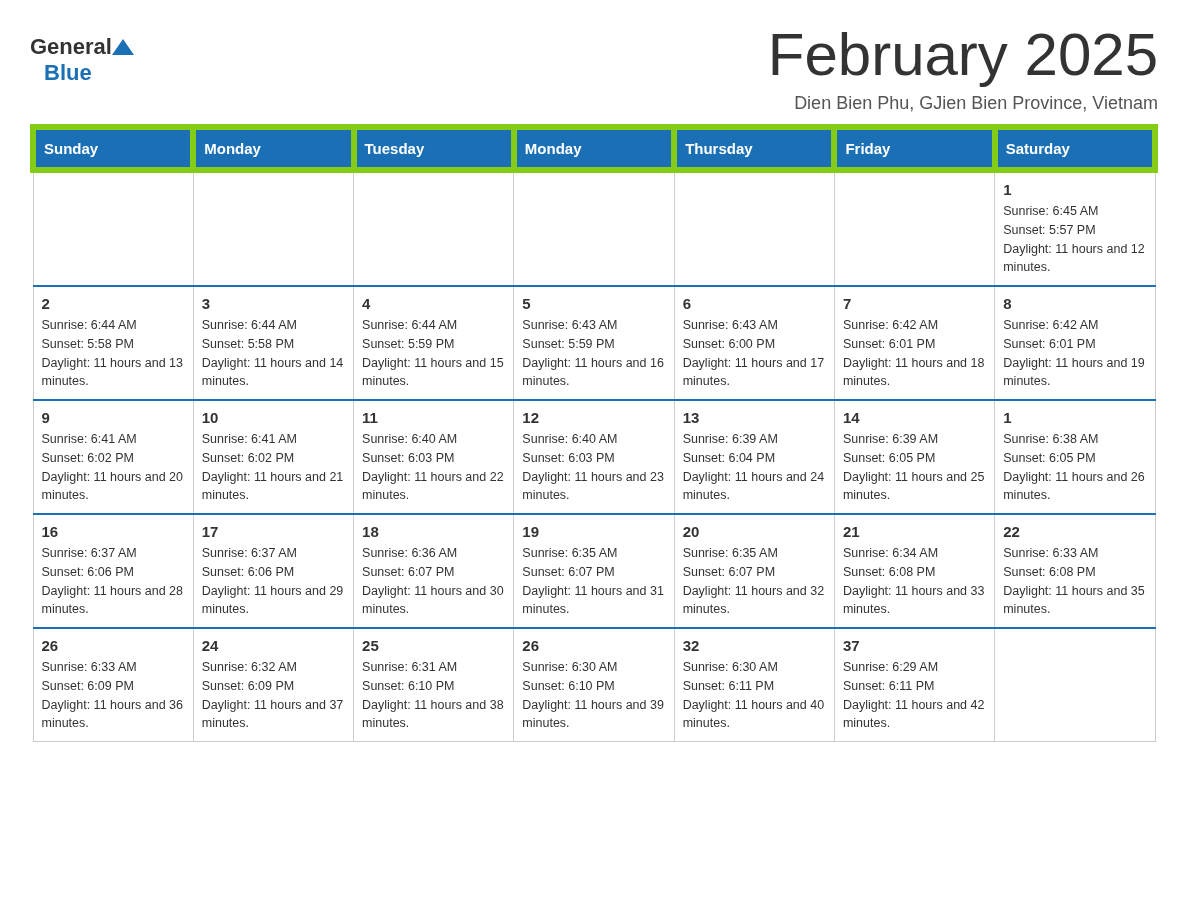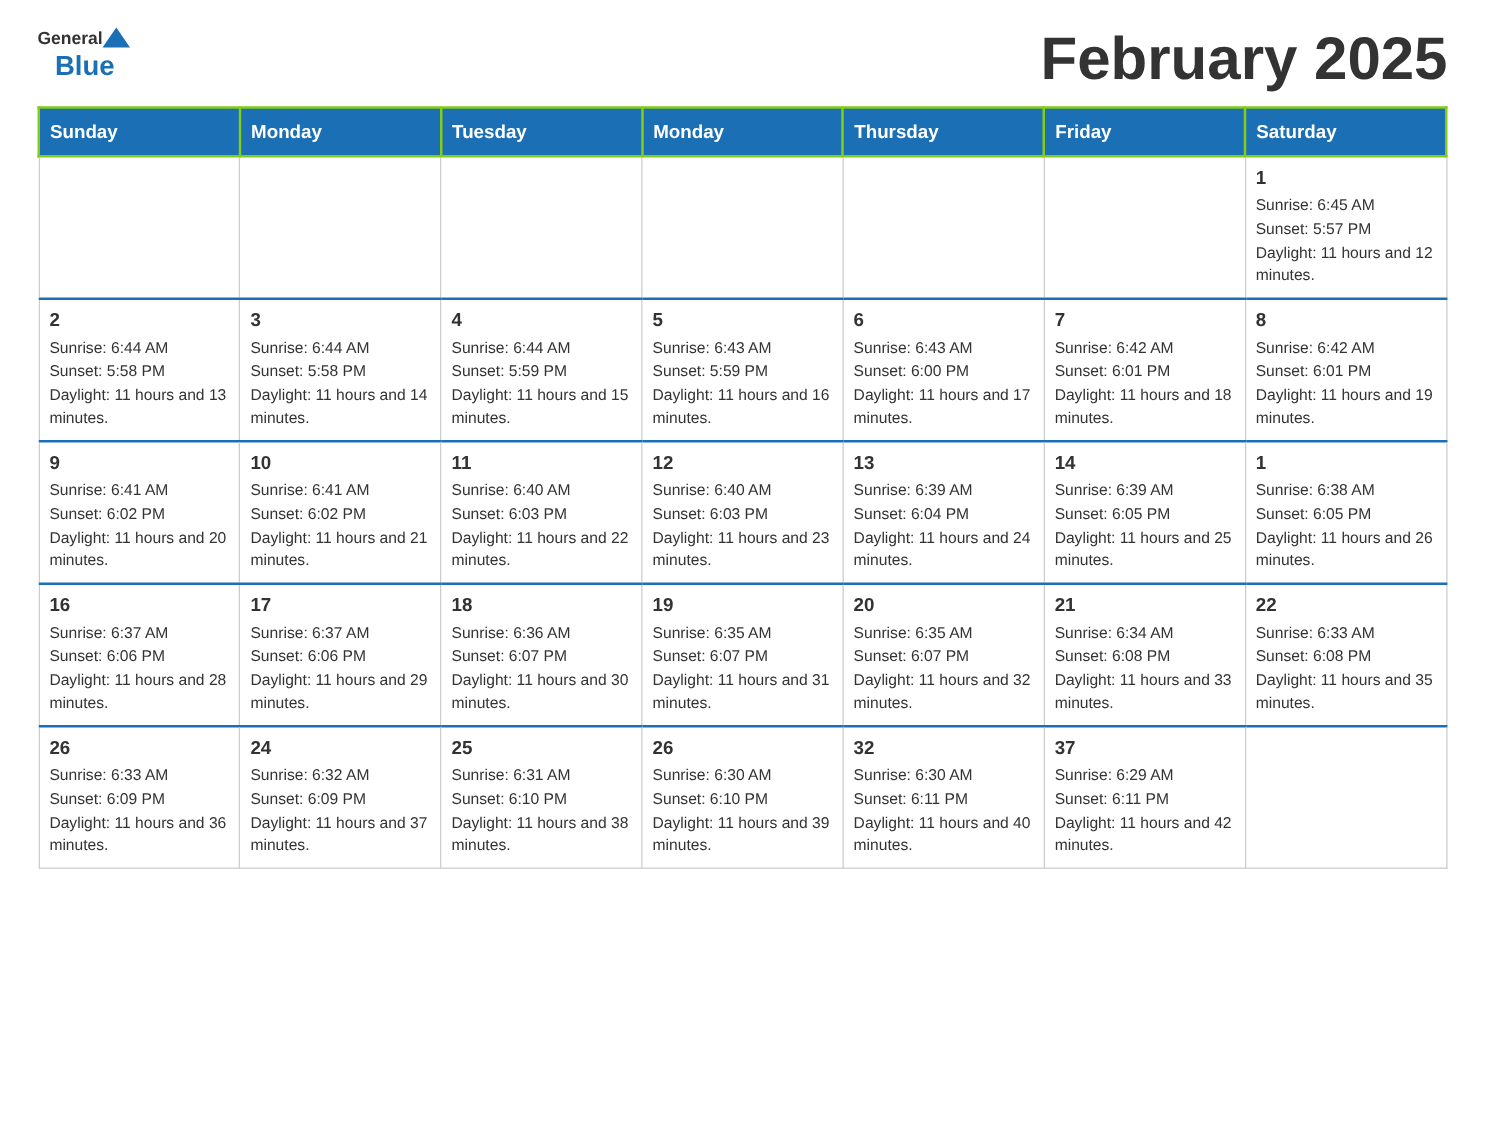--- a/index.html
+++ b/index.html
@@ -18,56 +18,57 @@
       margin-bottom: 10px;
     }
     .logo {
       display: flex;
       flex-direction: column;
       align-items: flex-start;
     }
     .logo-text {
       display: flex;
       align-items: center;
-      font-size: 14px;
+      font-size: 22px;
       font-weight: bold;
       color: #333;
+      margin-top: 14px;
     }
     .logo-general { color: #333; }
     .logo-blue { color: #1a6fb5; }
     .logo-triangle {
       display: inline-flex;
       align-items: center;
     }
     .title-area {
       text-align: right;
     }
     .month-title {
-      font-size: 48px;
-      font-weight: bold;
+      font-size: 60px;
+      font-weight: normal;
       color: #333;
     }
     .subtitle {
       font-size: 18px;
       color: #555;
       margin-top: 4px;
     }
     .calendar {
       width: 100%;
       border-collapse: collapse;
       margin-top: 10px;
     }
     .calendar th {
       background-color: #1a6fb5;
       color: #fff;
       padding: 10px 8px;
       text-align: left;
       font-size: 15px;
       font-weight: bold;
-      border: 2px solid #84cc16;
+      border: 6px solid #84cc16;
     }
     .calendar td {
       vertical-align: top;
       padding: 8px;
       border: 1px solid #ccc;
       width: 14.28%;
       min-height: 100px;
       font-size: 12.5px;
       color: #333;
       background: #fff;
@@ -105,20 +106,21 @@
           <polygon points="11,2 22,18 0,18" fill="#1a6fb5"></polygon>
         </svg>
       </span>
     </div>
     <div style="margin-left: 2px;">
       <span class="logo-blue" style="font-size:22px; font-weight:bold; color:#1a6fb5;margin-left:12px;">Blue</span>
     </div>
   </div>
   <div class="title-area">
     <div class="month-title">February 2025</div>
+    <div class="subtitle">Dien Bien Phu, GJien Bien Province, Vietnam</div>
   </div>
 </div>
 
 <table class="calendar">
   <thead>
     <tr>
     <th>Sunday</th>
         <th>Monday</th>
         <th>Tuesday</th>
         <th>Monday</th>

